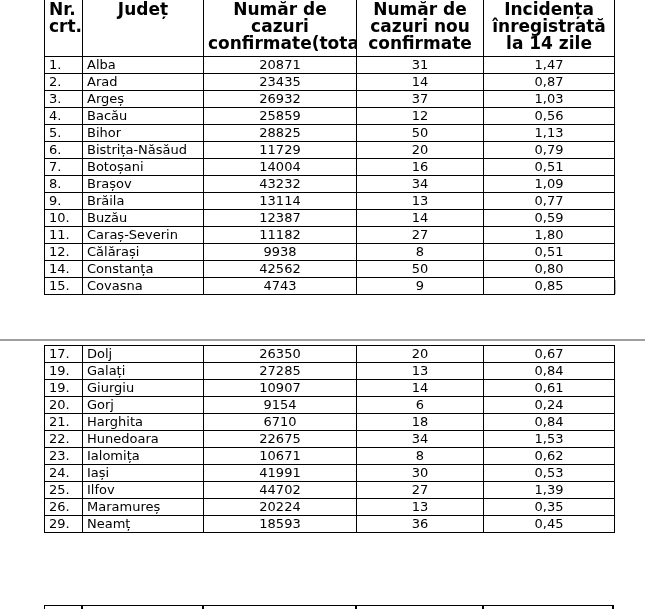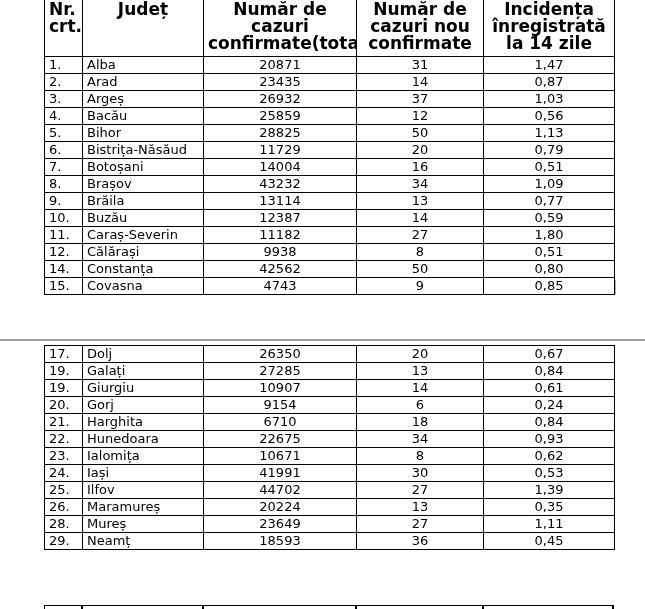--- a/index.html
+++ b/index.html
@@ -264,21 +264,21 @@
     <td class="jud">Harghita</td>
     <td class="num">6710</td>
     <td class="num">18</td>
     <td class="num">0,84</td>
   </tr>
         <tr>
     <td class="nr">22.</td>
     <td class="jud">Hunedoara</td>
     <td class="num">22675</td>
     <td class="num">34</td>
-    <td class="num">0,93</td>
+    <td class="num">1,53</td>
   </tr>
         <tr>
     <td class="nr">23.</td>
     <td class="jud">Ialomița</td>
     <td class="num">10671</td>
     <td class="num">8</td>
     <td class="num">0,62</td>
   </tr>
         <tr>
     <td class="nr">24.</td>
@@ -293,27 +293,20 @@
     <td class="num">44702</td>
     <td class="num">27</td>
     <td class="num">1,39</td>
   </tr>
         <tr>
     <td class="nr">26.</td>
     <td class="jud">Maramureș</td>
     <td class="num">20224</td>
     <td class="num">13</td>
     <td class="num">0,35</td>
-  </tr>
-        <tr>
-    <td class="nr">28.</td>
-    <td class="jud">Mureș</td>
-    <td class="num">23649</td>
-    <td class="num">27</td>
-    <td class="num">1,11</td>
   </tr>
         <tr>
     <td class="nr">29.</td>
     <td class="jud">Neamț</td>
     <td class="num">18593</td>
     <td class="num">36</td>
     <td class="num">0,45</td>
   </tr>
       </tbody>
   </table>

